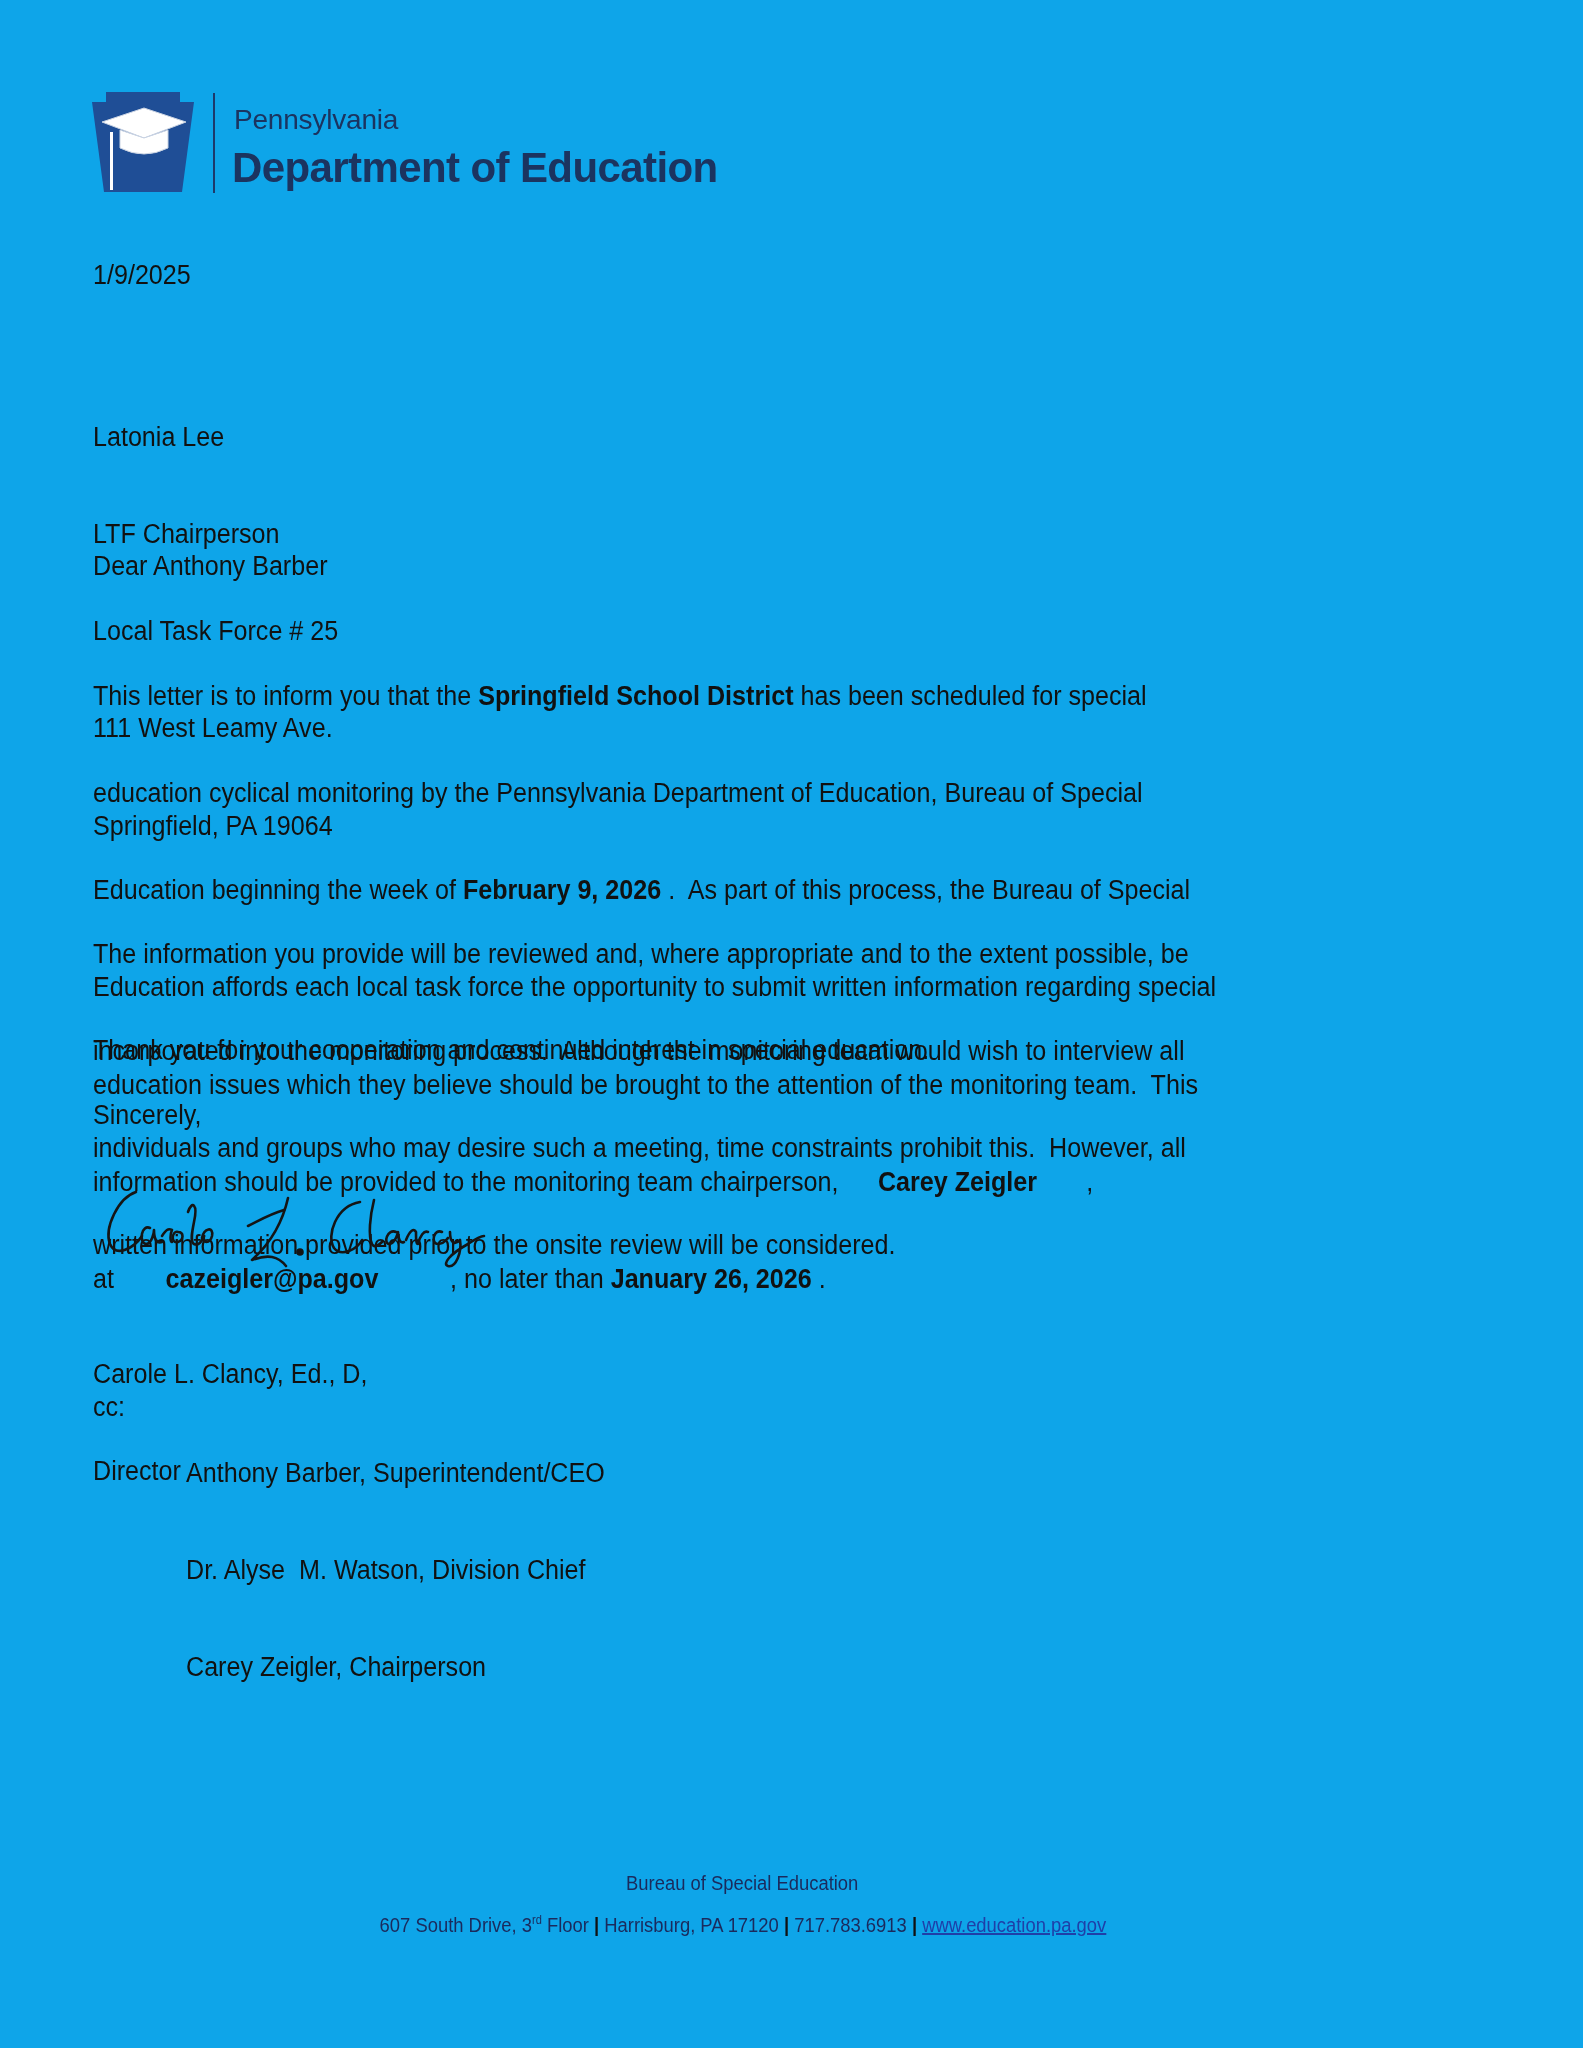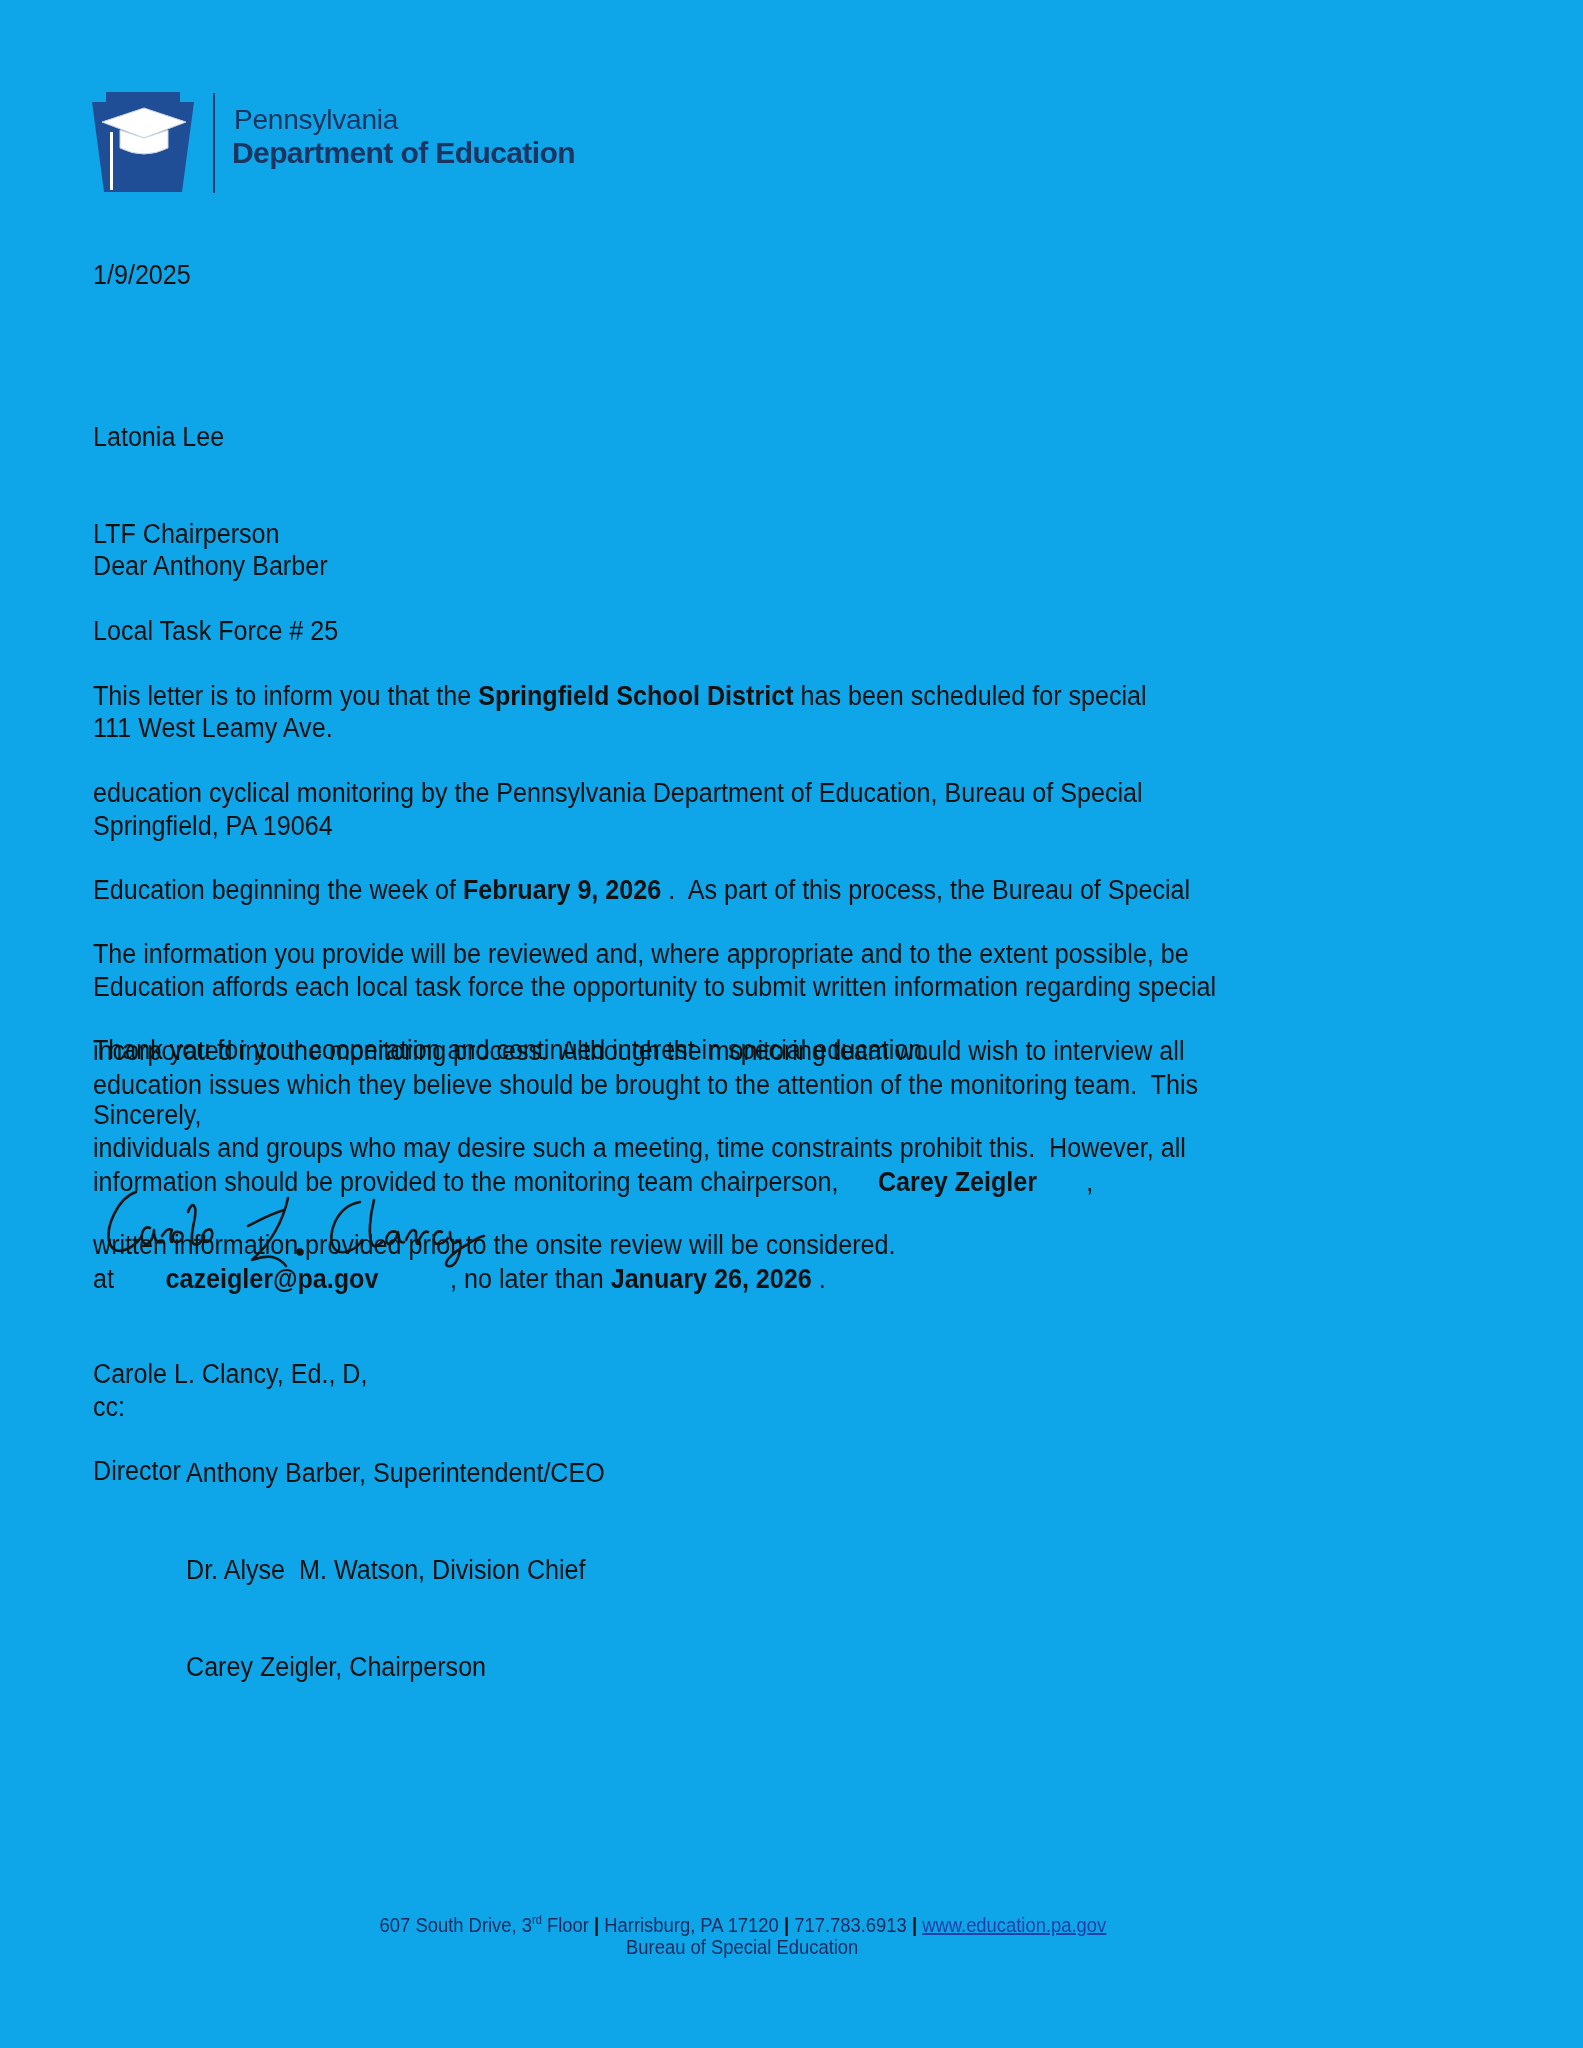--- a/index.html
+++ b/index.html
@@ -4,21 +4,21 @@
 <style>
   html, body { margin: 0; padding: 0; background: #ffffff; }
   body { width: 1583px; height: 2048px; position: relative; overflow: hidden;
          font-family: "Liberation Sans", sans-serif; color: #111111; }
   .page { position: absolute; left: 0; top: 0; width: 1583px; height: 2048px; background: #0ea5e9; }
 
   
   .logo { position: absolute; left: 92px; top: 92px; width: 102px; height: 100px; }
   .logo-divider { position: absolute; left: 213px; top: 93px; width: 2px; height: 100px; background: #1d3a6b; }
   .logo-small { position: absolute; left: 234px; top: 104px; font-size: 28px; color: #1b3460; letter-spacing: -0.2px; }
-  .logo-big { position: absolute; left: 232px; top: 136px; font-size: 30px; font-weight: bold; color: #1b3460; letter-spacing: -0.6px; }
+  .logo-big { position: absolute; left: 232px; top: 144px; font-size: 42px; font-weight: bold; color: #1b3460; letter-spacing: -0.6px; }
 
   .txt { position: absolute; left: 93px; font-size: 27px; line-height: 32.4px; white-space: pre;
          transform-origin: 0 0; transform: scaleX(0.93); }
   .b { font-weight: bold; }
   .line { display: block; height: 32.4px; }
 
   .sig { position: absolute; left: 98px; top: 1170px; width: 390px; height: 100px; }
 
   .cc-label { position: absolute; left: 93px; top: 1392px; font-size: 27px; transform-origin:0 0; transform: scaleX(0.93); }
   .cc-list { position: absolute; left: 186px; top: 1392px; font-size: 27px; line-height: 32.4px; transform-origin:0 0; transform: scaleX(0.93); white-space: pre; }
@@ -100,20 +100,20 @@
     <span class="line">Director</span>
   </div>
 
   <div class="cc-label">cc:</div>
   <div class="cc-list">
     <span class="line">Anthony Barber, Superintendent/CEO</span>
     <span class="line">Dr. Alyse  M. Watson, Division Chief</span>
     <span class="line">Carey Zeigler, Chairperson</span>
   </div>
 
-  <div class="footer" style="top:1936px">
+  <div class="footer" style="top:1872px">
     <span class="inner">Bureau of Special Education</span>
   </div>
   <div class="footer" style="top:1913px">
     <span class="inner"><span>607 South Drive, 3</span><sup>rd</sup><span> Floor</span> <span class="sep">|</span> <span>Harrisburg, PA 17120</span> <span class="sep">|</span> <span>717.783.6913</span> <span class="sep">|</span> <a>www.education.pa.gov</a></span>
   </div>
 
 </div>
 
 </body></html>

